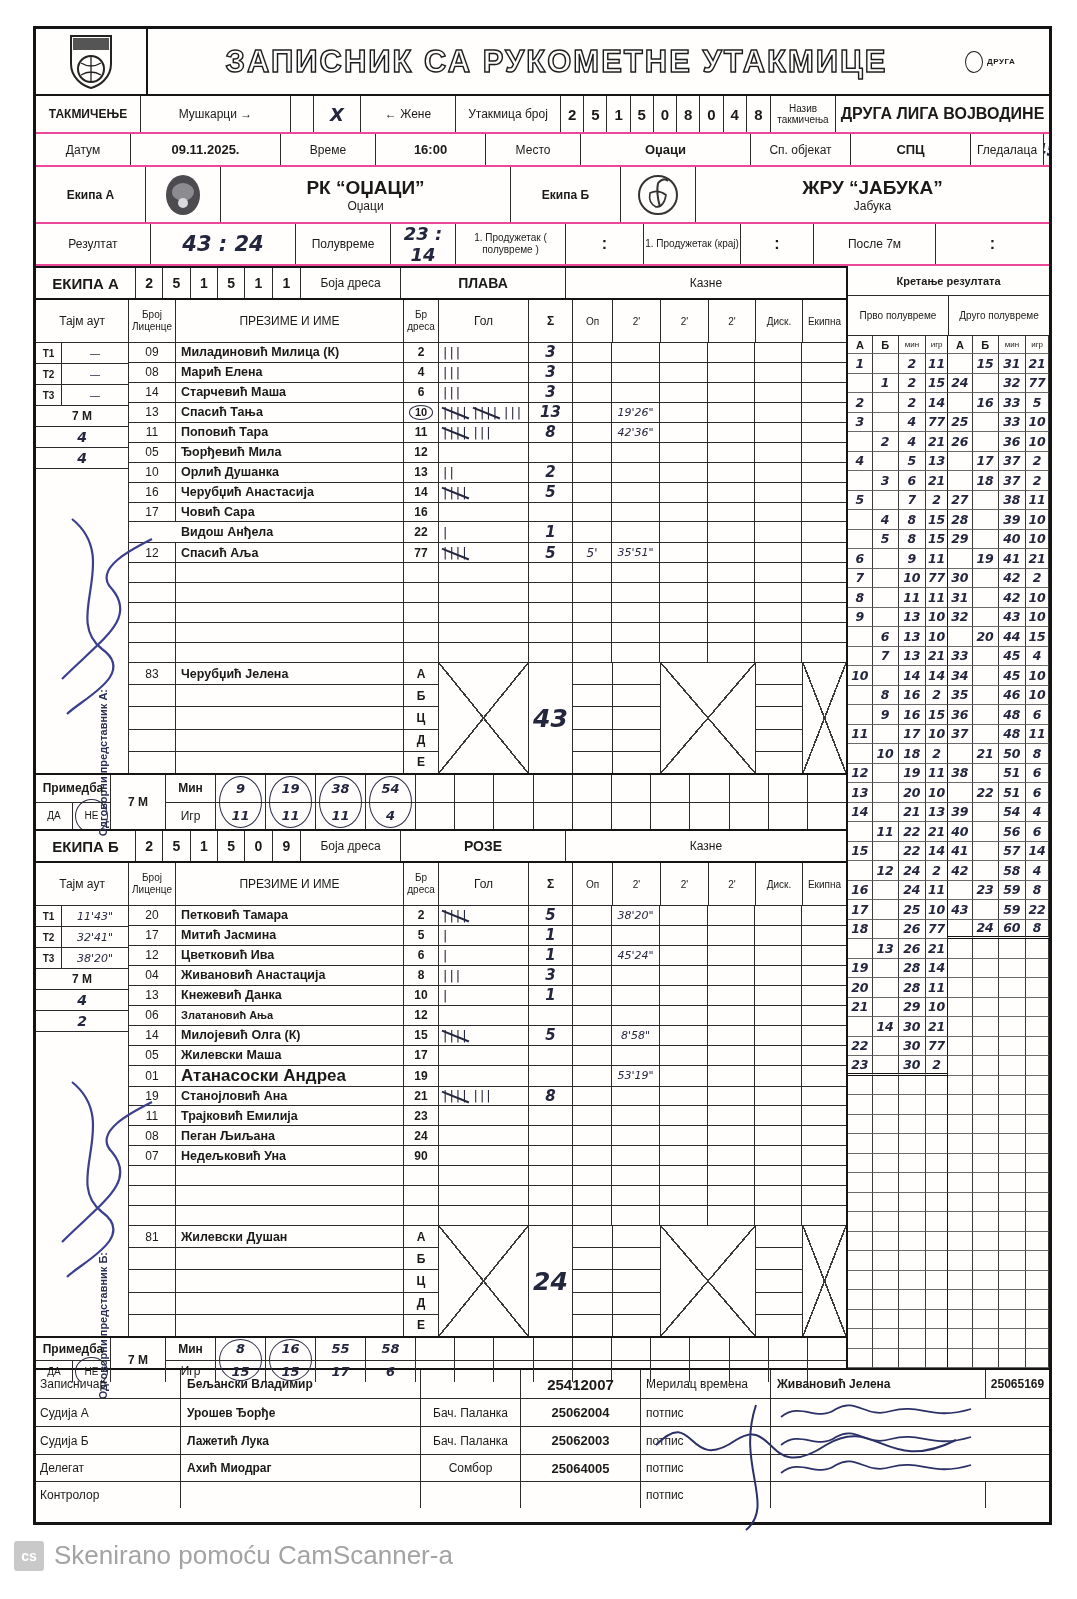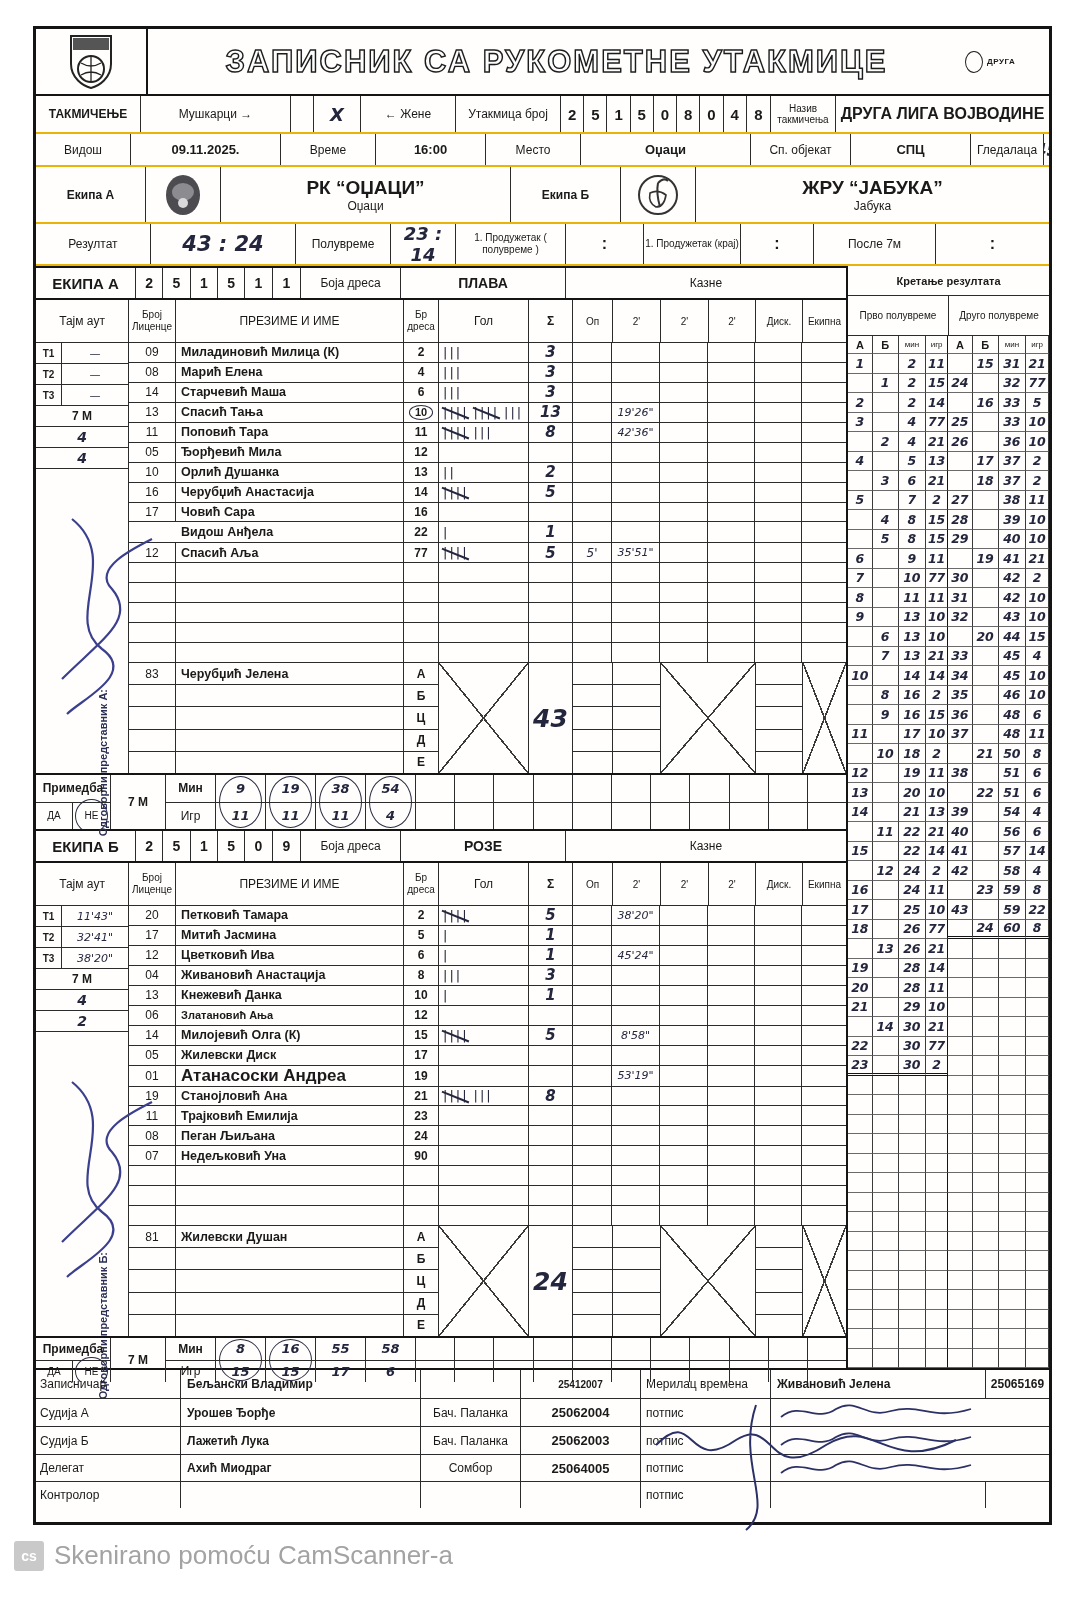--- a/index.html
+++ b/index.html
@@ -2,21 +2,21 @@
 <html><head>
 <meta charset="utf-8">
 <style>
   html,body{margin:0;padding:0;background:#fff;}
   body{width:1077px;height:1599px;position:relative;font-family:"Liberation Sans",sans-serif;color:#1a1a1a;}
   .sheet{position:absolute;left:33px;top:26px;width:1013px;height:1493px;border:3px solid #141414;background:#fffefc;box-sizing:content-box;}
   .r{display:flex;}
   .cell{box-sizing:border-box;border-right:1px solid #2b2b2b;overflow:hidden;position:relative;}
   .cell:last-child{border-right:none;}
   .bb{border-bottom:1px solid #2b2b2b;}
-  .bb2{border-bottom:2px solid #eab308;}
+  .bb2{border-bottom:2px solid #ec4899;}
   .ctr{display:flex;align-items:center;justify-content:center;text-align:center;}
   .lbl{font-size:12px;}
   .sm{font-size:10px;}
   .b{font-weight:bold;}
   .hw{font-family:"DejaVu Sans",sans-serif;font-style:italic;color:#23263d;}
   .hwb{font-family:"DejaVu Sans",sans-serif;font-style:italic;color:#23263d;font-weight:bold;}
   
   .titleband{height:65px;border-bottom:2px solid #141414;display:flex;align-items:center;}
   .title-text{font-size:31px;font-weight:bold;letter-spacing:2px;color:#fdfdfd;-webkit-text-stroke:1.4px #1c1c1c;text-shadow:0 0 1px #333;white-space:nowrap;}
   .logo-cell{width:110px;height:100%;border-right:2px solid #141414;display:flex;align-items:center;justify-content:center;}
@@ -78,21 +78,21 @@
         <div class="cell ctr b" style="width: 23.3px; font-size: 15px;">4</div>
         <div class="cell ctr b" style="width: 23.3px; font-size: 15px;">8</div>
       </div>
     <div class="cell ctr sm" style="width:65px;line-height:1.1;">
         <span style="white-space:normal;text-align:center;">Назив такмичења</span>
       </div>
     <div class="cell ctr b" style="flex:1;font-size:16px;">ДРУГА ЛИГА ВОЈВОДИНЕ</div>
   </div>
 
   <div class="r bb2" style="height:31px;">
-    <div class="cell ctr lbl" style="width:95px;">Видош</div>
+    <div class="cell ctr lbl" style="width:95px;">Датум</div>
     <div class="cell ctr b" style="width:150px;font-size:13px;">09.11.2025.</div>
     <div class="cell ctr lbl" style="width:95px;">Време</div>
     <div class="cell ctr b" style="width:110px;font-size:13px;">16:00</div>
     <div class="cell ctr lbl" style="width:95px;">Место</div>
     <div class="cell ctr b" style="width:170px;font-size:13px;">Оџаци</div>
     <div class="cell ctr lbl" style="width:100px;">Сп. објекат</div>
     <div class="cell ctr b" style="width:120px;font-size:13px;">СПЦ</div>
     <div class="cell ctr lbl" style="width:73px;">Гледалаца</div>
     <div class="cell ctr hwb" style="flex:1;font-size:17px;">45</div>
   </div>
@@ -705,21 +705,21 @@
                 <div class="cell ctr hwb" style="width: 44px; font-size: 15px;">5</div>
                 <div class="cell ctr hw" style="width: 40px; font-size: 12px; border-left: 1px solid rgb(43, 43, 43); margin-left: -1px;"></div>
                 <div class="cell ctr hw" style="width: 48px; font-size: 11px;">8'58"</div>
                 <div class="cell ctr" style="width: 48px;"></div>
                 <div class="cell ctr" style="width: 47px;"></div>
                 <div class="cell ctr" style="width: 47px;"></div>
                 <div class="cell ctr" style="width: 43px;"></div>
               </div>
               <div class="r bb" style="height: 20px; font-size: 12px;">
                 <div class="cell ctr" style="width: 47px;">05</div>
-                <div class="cell b" style="width: 228px; display: flex; align-items: center; padding-left: 5px; font-size: 12.5px;">Жилевски Диск</div>
+                <div class="cell b" style="width: 228px; display: flex; align-items: center; padding-left: 5px; font-size: 12.5px;">Жилевски Маша</div>
                 <div class="cell ctr b" style="width: 35px; font-size: 12px;">17</div>
                 <div class="cell" style="width: 90px; display: flex; align-items: center; padding-left: 4px;"></div>
                 <div class="cell ctr hwb" style="width: 44px; font-size: 15px;"></div>
                 <div class="cell ctr hw" style="width: 40px; font-size: 12px; border-left: 1px solid rgb(43, 43, 43); margin-left: -1px;"></div>
                 <div class="cell ctr hw" style="width: 48px; font-size: 11px;"></div>
                 <div class="cell ctr" style="width: 48px;"></div>
                 <div class="cell ctr" style="width: 47px;"></div>
                 <div class="cell ctr" style="width: 47px;"></div>
                 <div class="cell ctr" style="width: 43px;"></div>
               </div>
@@ -1489,21 +1489,21 @@
     </div>
   </div>
 
   <div id="officials" style="position:relative;">
       <div class="r bb" style="height: 28px; font-size: 12px;">
         <div class="cell" style="width: 145px; display: flex; align-items: center; padding-left: 4px;">Записничар</div>
         <div class="cell" style="width: 240px; display: flex; align-items: center; padding-left: 6px;">
           <span class="b">Бељански Владимир</span>
         </div>
         <div class="cell ctr" style="width: 100px; font-size: 12px;"></div>
-        <div class="cell ctr b" style="width: 120px; font-size: 10px;">25412007</div>
+        <div class="cell ctr b" style="width: 120px; font-size: 15px;">25412007</div>
         <div class="cell" style="width: 130px; display: flex; align-items: center; padding-left: 5px;">Мерилац времена</div>
         <div class="cell" style="width: 215px; display: flex; align-items: center; padding-left: 6px; font-weight: bold;">Живановић Јелена</div>
         <div class="cell ctr b" style="width: 63px; font-size: 12px;">25065169</div>
       </div>
       <div class="r bb" style="height: 27px; font-size: 12px;">
         <div class="cell" style="width: 145px; display: flex; align-items: center; padding-left: 4px;">Судија А</div>
         <div class="cell" style="width: 240px; display: flex; align-items: center; padding-left: 6px;">
           <span class="b">Урошев Ђорђе</span>
         </div>
         <div class="cell ctr" style="width: 100px; font-size: 12px;">Бач. Паланка</div>

